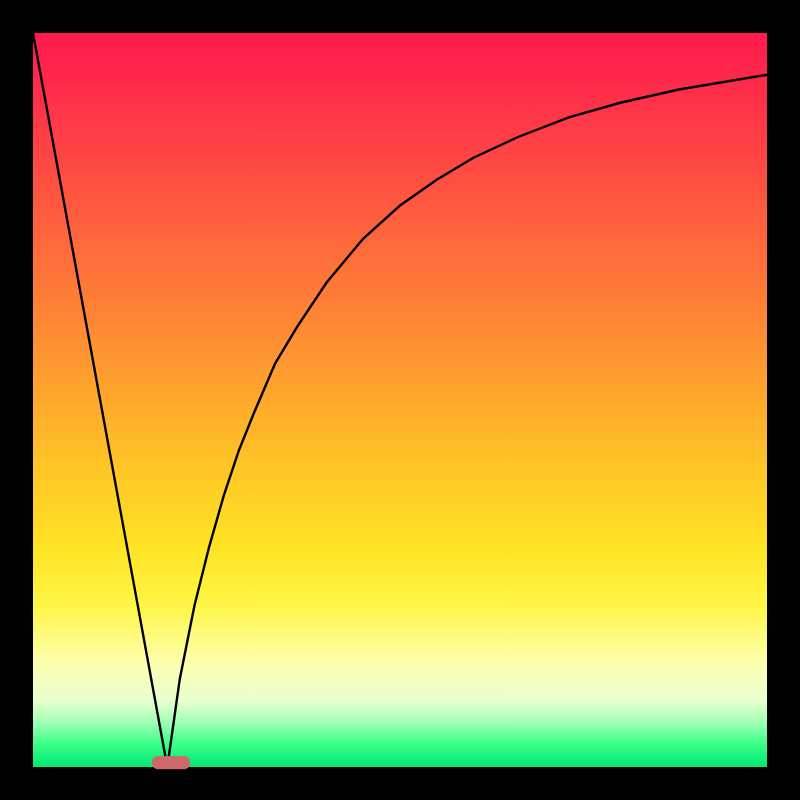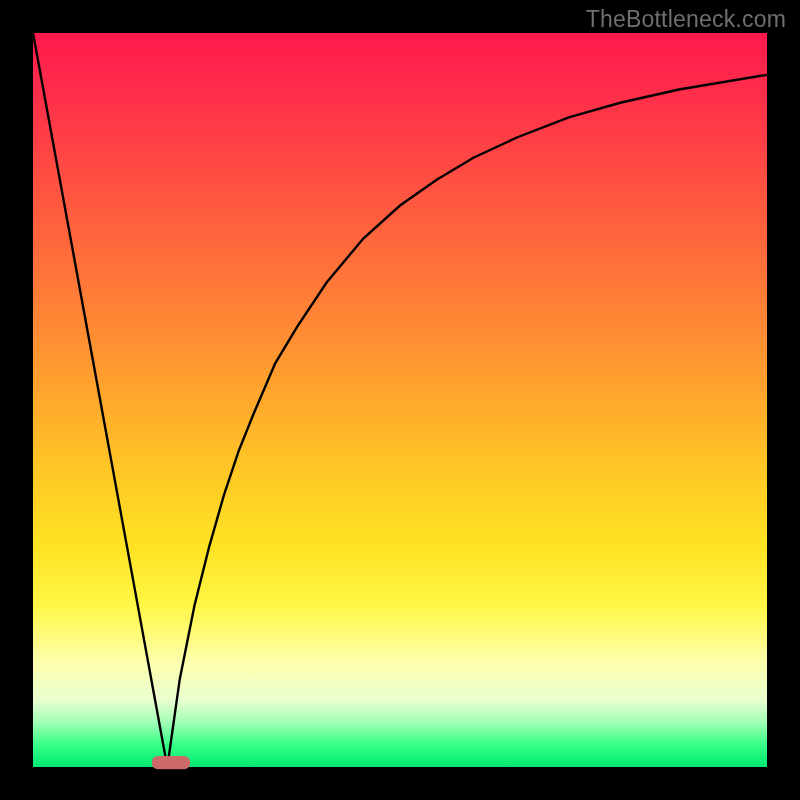--- a/index.html
+++ b/index.html
@@ -69,14 +69,13 @@
     <svg viewBox="0 0 734 734">
 
       <path id="left-line" fill="none" stroke="#000" stroke-width="2.4" stroke-linecap="round" d="M0.00 0.00 L134.32 734.00"></path>
 
       <path id="right-line" fill="none" stroke="#000" stroke-width="2.4" stroke-linecap="round" d="M134.32 734.00 L146.80 645.92 L161.48 572.52 L176.16 513.80 L190.84 462.42 L205.52 418.38 L220.20 381.68 L242.22 330.30 L264.24 293.60 L293.60 249.56 L330.30 205.52 L367.00 172.49 L403.70 146.80 L440.40 124.78 L484.44 104.23 L535.82 84.41 L587.20 69.73 L645.92 56.52 L734.00 41.84"></path>
 
       <rect id="sweet-spot" rx="6" ry="6" fill="#cc6a6a" x="118.91" y="722.99" width="38.17" height="13.21"></rect>
     </svg>
   </div>
 
-  <div class="watermark">TheBottleneck.com</div>
 </div>
 
 </body></html>

